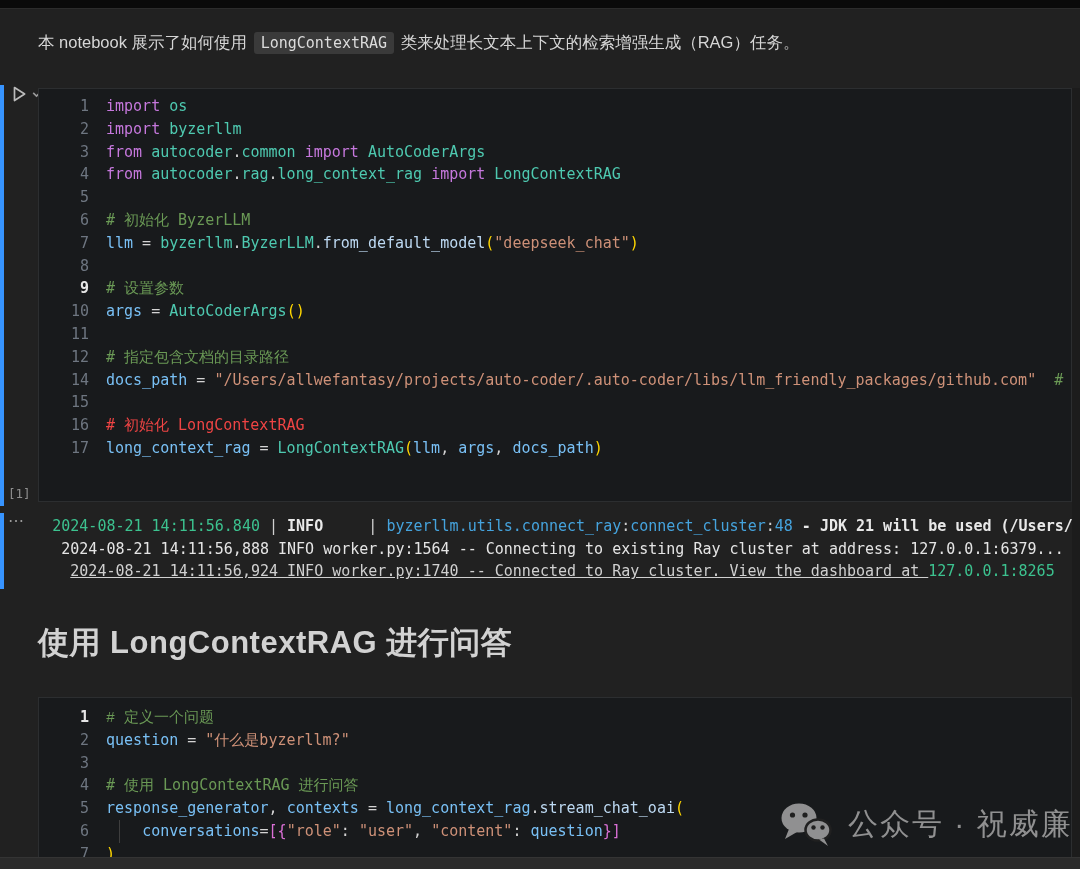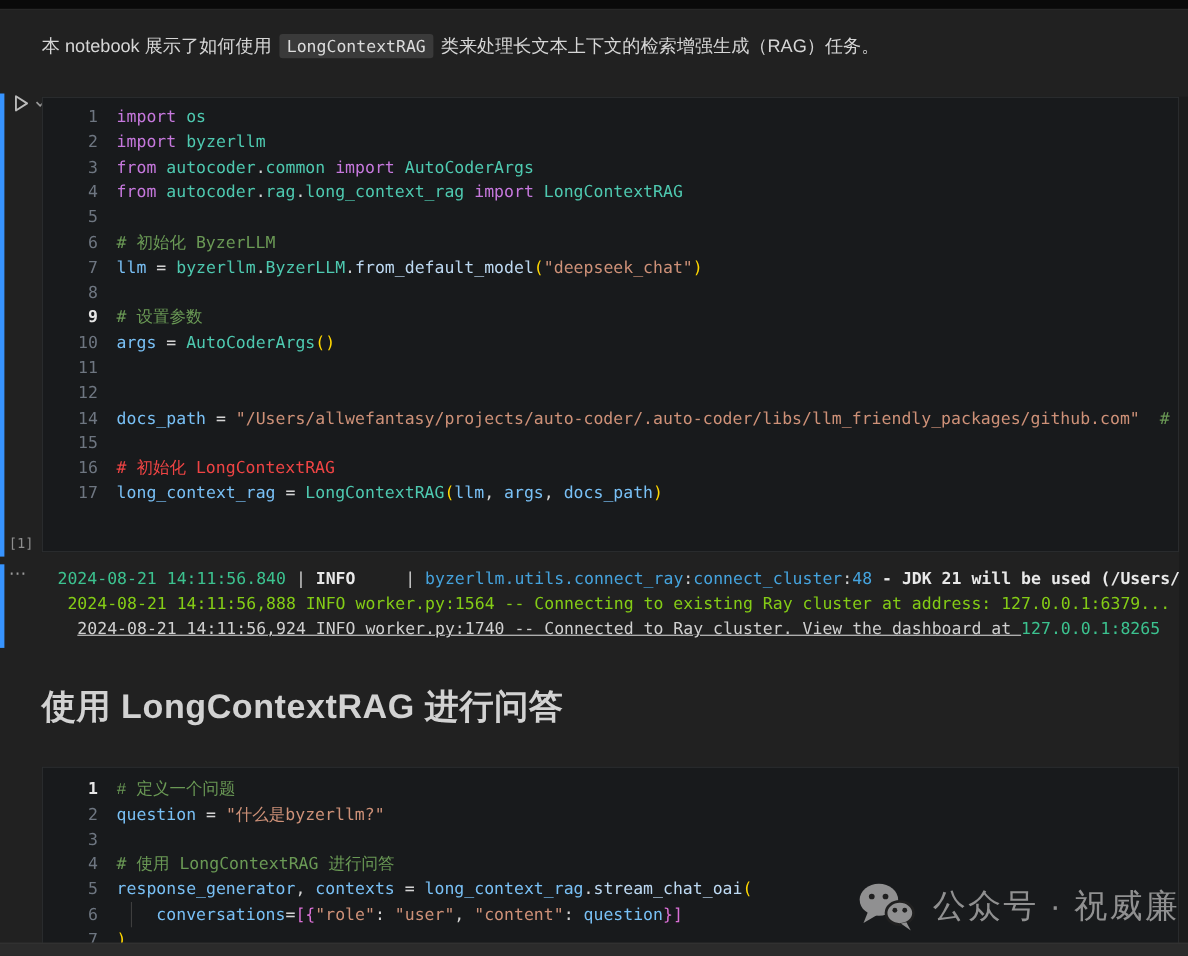--- a/index.html
+++ b/index.html
@@ -97,33 +97,33 @@
       <div class="code-line"><span class="ln">2</span><span class="lc"><span style="color: rgb(198, 120, 221);">import</span><span style="color: rgb(212, 212, 212);"> </span><span style="color: rgb(78, 201, 176);">byzerllm</span></span></div>
       <div class="code-line"><span class="ln">3</span><span class="lc"><span style="color: rgb(198, 120, 221);">from</span><span style="color: rgb(212, 212, 212);"> </span><span style="color: rgb(78, 201, 176);">autocoder</span><span style="color: rgb(212, 212, 212);">.</span><span style="color: rgb(78, 201, 176);">common</span><span style="color: rgb(212, 212, 212);"> </span><span style="color: rgb(198, 120, 221);">import</span><span style="color: rgb(212, 212, 212);"> </span><span style="color: rgb(78, 201, 176);">AutoCoderArgs</span></span></div>
       <div class="code-line"><span class="ln">4</span><span class="lc"><span style="color: rgb(198, 120, 221);">from</span><span style="color: rgb(212, 212, 212);"> </span><span style="color: rgb(78, 201, 176);">autocoder</span><span style="color: rgb(212, 212, 212);">.</span><span style="color: rgb(78, 201, 176);">rag</span><span style="color: rgb(212, 212, 212);">.</span><span style="color: rgb(78, 201, 176);">long_context_rag</span><span style="color: rgb(212, 212, 212);"> </span><span style="color: rgb(198, 120, 221);">import</span><span style="color: rgb(212, 212, 212);"> </span><span style="color: rgb(78, 201, 176);">LongContextRAG</span></span></div>
       <div class="code-line"><span class="ln">5</span><span class="lc"></span></div>
       <div class="code-line"><span class="ln">6</span><span class="lc"><span style="color: rgb(106, 153, 85);"># 初始化 ByzerLLM</span></span></div>
       <div class="code-line"><span class="ln">7</span><span class="lc"><span style="color: rgb(121, 192, 245);">llm</span><span style="color: rgb(212, 212, 212);"> = </span><span style="color: rgb(78, 201, 176);">byzerllm</span><span style="color: rgb(212, 212, 212);">.</span><span style="color: rgb(78, 201, 176);">ByzerLLM</span><span style="color: rgb(212, 212, 212);">.</span><span style="color: rgb(189, 217, 242);">from_default_model</span><span style="color: rgb(255, 215, 0);">(</span><span style="color: rgb(206, 145, 120);">"deepseek_chat"</span><span style="color: rgb(255, 215, 0);">)</span></span></div>
       <div class="code-line"><span class="ln">8</span><span class="lc"></span></div>
       <div class="code-line"><span class="ln active">9</span><span class="lc"><span style="color: rgb(106, 153, 85);"># 设置参数</span></span></div>
       <div class="code-line"><span class="ln">10</span><span class="lc"><span style="color: rgb(121, 192, 245);">args</span><span style="color: rgb(212, 212, 212);"> = </span><span style="color: rgb(78, 201, 176);">AutoCoderArgs</span><span style="color: rgb(255, 215, 0);">()</span></span></div>
       <div class="code-line"><span class="ln">11</span><span class="lc"></span></div>
-      <div class="code-line"><span class="ln">12</span></div>
+      <div class="code-line"><span class="ln">12</span><span class="lc"><span style="color: rgb(106, 153, 85);"># 指定包含文档的目录路径</span></span></div>
       <div class="code-line"><span class="ln">14</span><span class="lc"><span style="color: rgb(121, 192, 245);">docs_path</span><span style="color: rgb(212, 212, 212);"> = </span><span style="color: rgb(206, 145, 120);">"/Users/allwefantasy/projects/auto-coder/.auto-coder/libs/llm_friendly_packages/github.com"</span><span style="color: rgb(212, 212, 212);">  </span><span style="color: rgb(106, 153, 85);">#</span></span></div>
       <div class="code-line"><span class="ln">15</span><span class="lc"></span></div>
       <div class="code-line"><span class="ln">16</span><span class="lc"><span style="color: #ef4444;"># 初始化 LongContextRAG</span></span></div>
       <div class="code-line"><span class="ln">17</span><span class="lc"><span style="color: rgb(121, 192, 245);">long_context_rag</span><span style="color: rgb(212, 212, 212);"> = </span><span style="color: rgb(78, 201, 176);">LongContextRAG</span><span style="color: rgb(255, 215, 0);">(</span><span style="color: rgb(121, 192, 245);">llm</span><span style="color: rgb(212, 212, 212);">, </span><span style="color: rgb(121, 192, 245);">args</span><span style="color: rgb(212, 212, 212);">, </span><span style="color: rgb(121, 192, 245);">docs_path</span><span style="color: rgb(255, 215, 0);">)</span></span></div>
     </div>
 
   <div class="exec-label">[1]</div>
   <div class="more-actions">⋯</div>
 
   <div class="output" id="output-0">
       <div class="out-line"><span style="color: rgb(60, 194, 143);">2024-08-21 14:11:56.840</span><span style="color: rgb(208, 208, 208);"> | </span><span style="color: rgb(232, 232, 232); font-weight: 700;">INFO</span><span style="color: rgb(208, 208, 208);">     | </span><span style="color: rgb(69, 163, 221);">byzerllm.utils.connect_ray</span><span style="color: rgb(208, 208, 208);">:</span><span style="color: rgb(69, 163, 221);">connect_cluster</span><span style="color: rgb(208, 208, 208);">:</span><span style="color: rgb(69, 163, 221);">48</span><span style="color: rgb(232, 232, 232); font-weight: 700;"> - JDK 21 will be used (/Users/</span></div>
-      <div class="out-line"><span style="color: #84cc16;">2024-08-21 14:11:56,888 INFO worker.py:1564 -- Connecting to existing Ray cluster at address: 127.0.0.1:6379...</span></div>
+      <div class="out-line"><span style="color: #e5e5e5;">2024-08-21 14:11:56,888 INFO worker.py:1564 -- Connecting to existing Ray cluster at address: 127.0.0.1:6379...</span></div>
       <div class="out-line"><span style="color: rgb(208, 208, 208); text-decoration: underline;">2024-08-21 14:11:56,924 INFO worker.py:1740 -- Connected to Ray cluster. View the dashboard at </span><span style="color: rgb(60, 194, 143);">127.0.0.1:8265</span></div>
     </div>
 
   <h2 class="section-heading">使用 LongContextRAG 进行问答</h2>
 
   <div class="code-cell cell2" id="cell-1">
       <div class="code-line"><span class="ln active">1</span><span class="lc"><span style="color: rgb(106, 153, 85); font-family: Liberation Mono, monospace;"># 定义一个问题</span></span></div>
       <div class="code-line"><span class="ln">2</span><span class="lc"><span style="color: rgb(121, 192, 245);">question</span><span style="color: rgb(212, 212, 212);"> = </span><span style="color: rgb(206, 145, 120);">"什么是byzerllm?"</span></span></div>
       <div class="code-line"><span class="ln">3</span><span class="lc"></span></div>
       <div class="code-line"><span class="ln">4</span><span class="lc"><span style="color: rgb(106, 153, 85); text-align: center;"># 使用 LongContextRAG 进行问答</span></span></div>

